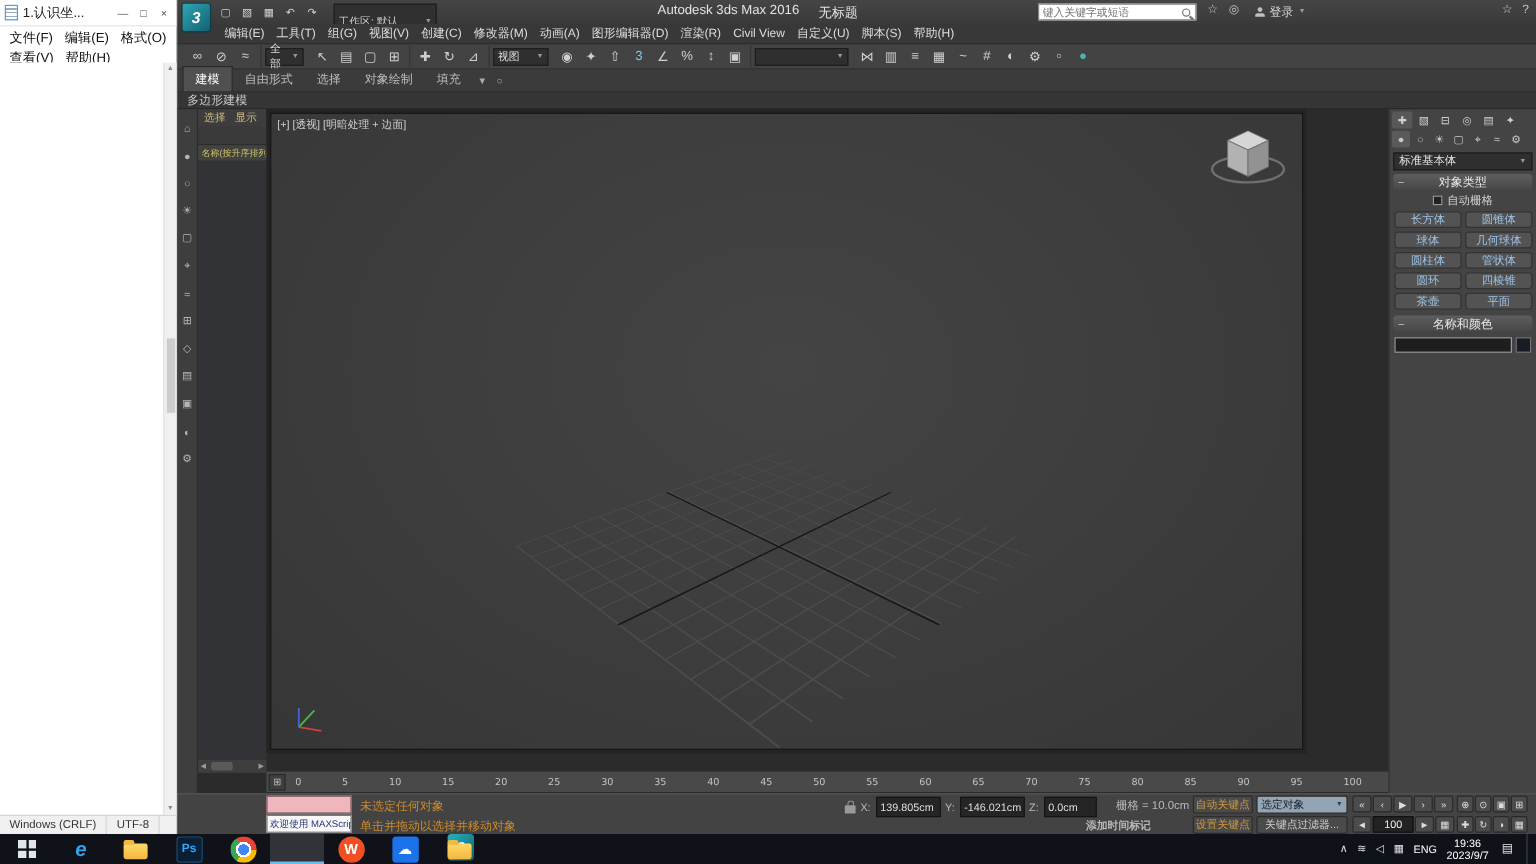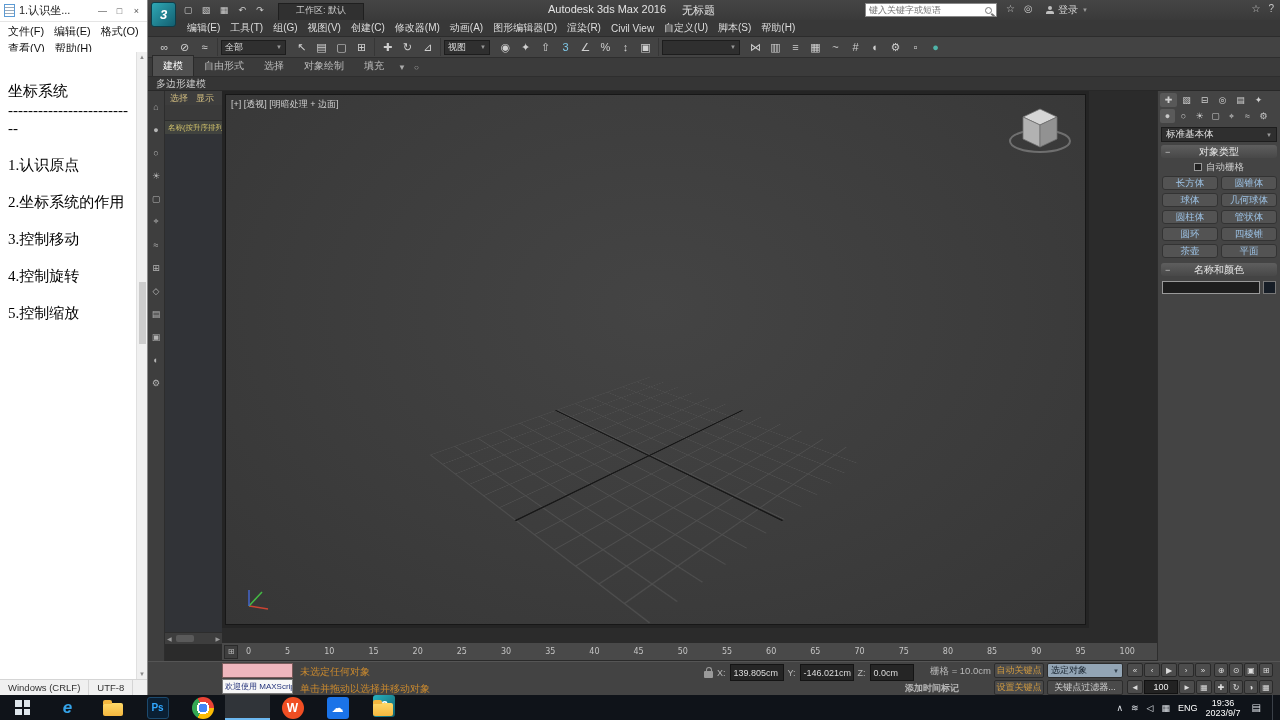--- a/index.html
+++ b/index.html
@@ -39,21 +39,21 @@
   
   .max{position:absolute;left:148px;top:0;width:1132px;height:695px;background:#3a3a3a;color:#ddd;}
   
   .mx-title{position:relative;height:20px;background:linear-gradient(#454545,#3a3a3a);}
   .mx-logo{position:absolute;left:3px;top:2px;width:25px;height:25px;z-index:5;border-radius:3px;
            background:linear-gradient(135deg,#2fa8b5,#135f70);color:#fff;font-weight:bold;font-size:13px;font-style:italic;
            display:flex;align-items:center;justify-content:center;border:1px solid #0d3d49;}
   .mx-qa{position:absolute;left:32px;top:3px;display:flex;gap:2px;}
   .qa-btn{width:16px;height:14px;font-size:9px;color:#cfcfcf;display:flex;align-items:center;justify-content:center;}
   .mx-ws{position:absolute;left:130px;top:3px;width:86px;height:30px;background:#303030;border:1px solid #1f1f1f;
-         font-size:9px;color:#ccc;display:flex;align-items:center;padding:0 3px;gap:3px;flex-direction:column;}
+         font-size:9px;color:#ccc;display:flex;align-items:center;padding:0 3px;gap:3px;}
   .mx-ws .cart{margin-left:auto;font-size:6px;color:#999;}
   .mx-title-c{position:absolute;left:400px;top:3px;display:flex;gap:16px;font-size:11px;color:#e2e2e2;white-space:nowrap;}
   .ic-search{position:absolute;left:717px;top:3px;width:132px;height:14px;background:#fff;border:1px solid #888;display:flex;align-items:center;}
   .ic-search input{flex:1;border:none;outline:none;font-size:9px;color:#333;padding:0 3px;background:transparent;width:100px;}
   .mag{width:7px;height:7px;border:1.5px solid #777;border-radius:50%;position:relative;margin-right:4px;flex:none;}
   .mag::after{content:"";position:absolute;width:4px;height:1.5px;background:#777;left:5px;top:6px;transform:rotate(40deg);}
   .ic-ico{position:absolute;top:3px;font-size:10px;color:#c8c8c8;}
   .ic-signin{position:absolute;left:898px;top:3px;display:flex;align-items:center;gap:4px;font-size:10px;color:#d5d5d5;}
   .person{width:8px;height:8px;position:relative;}
   .person::before{content:"";position:absolute;left:2px;top:0;width:4px;height:4px;border-radius:50%;background:#c0c0c0;}
@@ -218,36 +218,20 @@
           <span class="np-menu">编辑(E)</span>
           <span class="np-menu">格式(O)</span>
         </div>
       <div class="np-mrow">
 
       <span class="np-menu">查看(V)</span>
           <span class="np-menu">帮助(H)</span>
         </div>
     </div>
     <div class="np-body">
-      <div class="np-text">
-
-      <div class="np-line">坐标系统</div>
-          <div class="np-line">------------------------</div>
-          <div class="np-line">--</div>
-          <div class="np-line"></div>
-          <div class="np-line">1.认识原点</div>
-          <div class="np-line"></div>
-          <div class="np-line">2.坐标系统的作用</div>
-          <div class="np-line"></div>
-          <div class="np-line">3.控制移动</div>
-          <div class="np-line"></div>
-          <div class="np-line">4.控制旋转</div>
-          <div class="np-line"></div>
-          <div class="np-line">5.控制缩放</div>
-        </div>
       <div class="np-scroll">
         <span class="np-sarr">▲</span>
         <span class="np-thumb"></span>
         <span class="np-sarr np-sarr-b">▼</span>
       </div>
     </div>
     <div class="np-status">
       <span class="np-st">Windows (CRLF)</span>
       <span class="np-st">UTF-8</span>
     </div>
@@ -308,21 +292,21 @@
         <span class="mx-menu">帮助(H)</span>
       </div>
 
     <div class="mx-toolbar">
       <div class="tb-group">
 
       <span class="ti">∞</span>
           <span class="ti">⊘</span>
           <span class="ti">≈</span>
         </div>
-      <div class="tb-dd" style="width:65px;">
+      <div class="tb-dd" style="width:32px;">
         <span>全部</span>
         <span class="cart" style="margin-left:auto;">▼</span>
       </div>
       <div class="tb-group">
 
       <span class="ti">↖</span>
           <span class="ti">▤</span>
           <span class="ti">▢</span>
           <span class="ti">⊞</span>
         </div>

